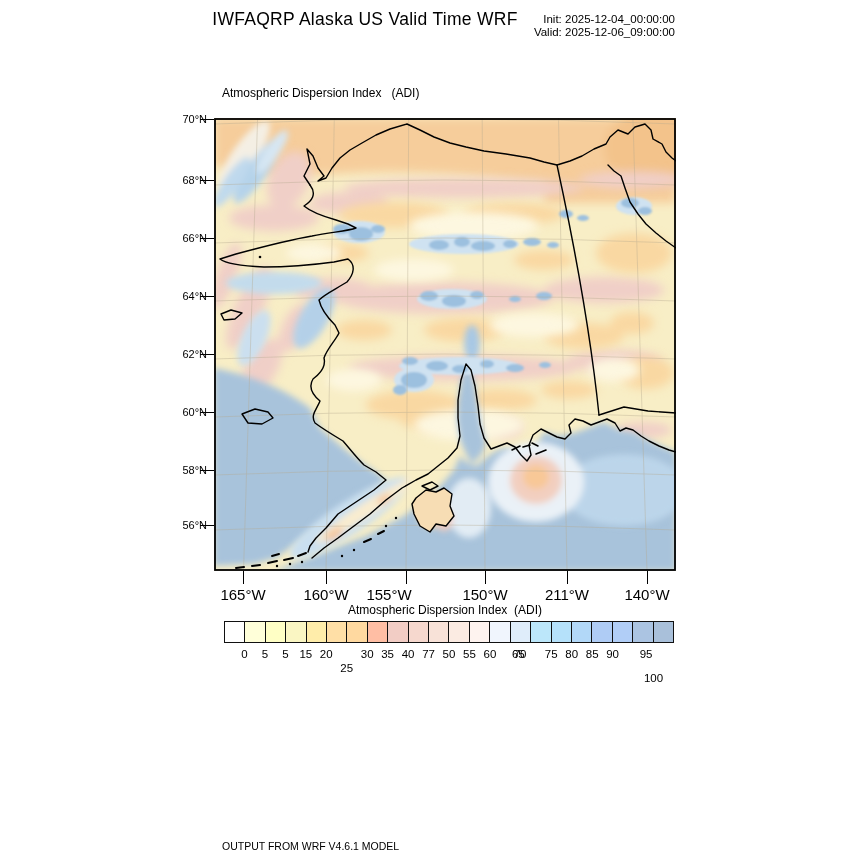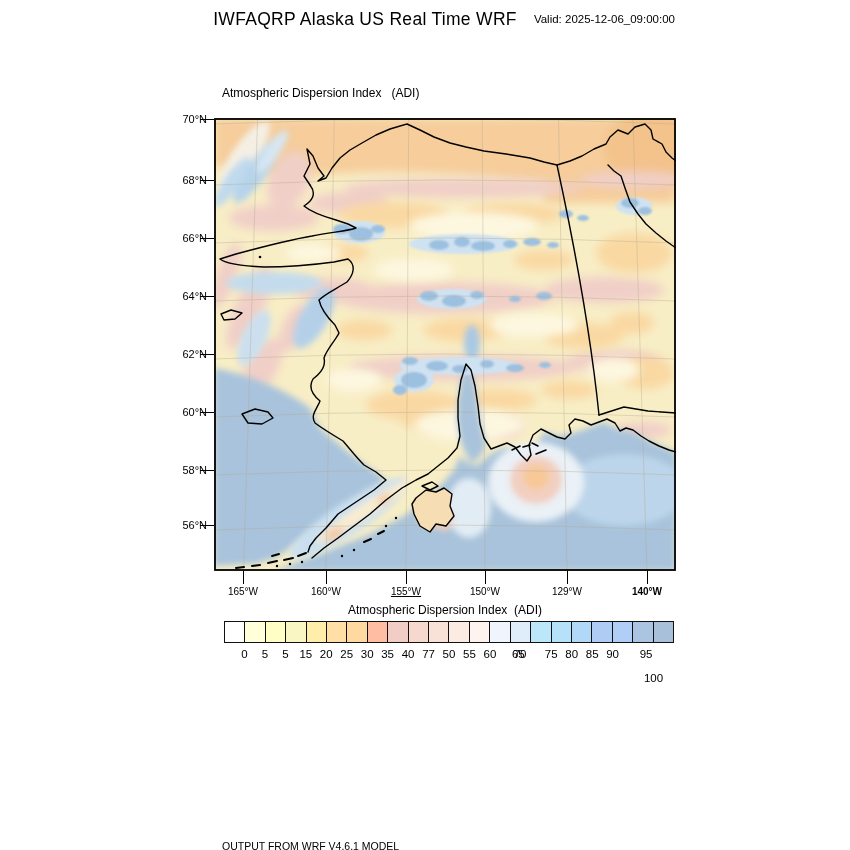--- a/index.html
+++ b/index.html
@@ -7,39 +7,40 @@
           font-family:"Liberation Sans","DejaVu Sans",sans-serif;color:#000;}
   .title{position:absolute;left:190px;top:9px;width:350px;text-align:center;
          font-size:17.5px;letter-spacing:.3px;white-space:nowrap;}
   .stamp{position:absolute;left:450px;top:13px;width:225px;text-align:right;
          font-size:11.5px;line-height:13px;white-space:nowrap;}
   .subtitle{position:absolute;left:222px;top:86px;font-size:12px;white-space:pre;}
   .map-frame{position:absolute;left:214px;top:118px;width:462px;height:453px;}
   .lat-label{position:absolute;width:57px;height:14px;line-height:14px;text-align:right;
              font-size:11px;left:150px;}
   .lat-tick{position:absolute;left:200px;width:14px;height:1px;background:#000;}
-  .lon-label{position:absolute;width:60px;text-align:center;font-size:10px;top:586px;}
+  .lon-label{position:absolute;width:60px;text-align:center;font-size:15px;top:586px;}
   .lon-tick{position:absolute;top:571px;width:1px;height:13px;background:#000;}
   .cb-label{position:absolute;left:295px;top:603px;width:300px;text-align:center;
             font-size:12px;white-space:pre;}
   .colorbar{position:absolute;left:224px;top:621px;width:450px;height:22px;display:flex;
             border:1px solid #111;box-sizing:border-box;}
   .cb-cell{flex:1 1 auto;height:100%;}
   .cb-cell + .cb-cell{border-left:1px solid #111;}
   .cb-num{position:absolute;top:648px;width:30px;text-align:center;font-size:11.5px;}
   .footer{position:absolute;left:222px;top:811px;font-size:10.5px;line-height:14px;white-space:pre;}
 </style>
 </head>
 <body>
 
 <div class="canvas">
 
-  <div class="title">IWFAQRP Alaska US Real Time WRF</div>
+  <div class="title">IWFAQRP Alaska US Valid Time WRF</div>
 
   <div class="stamp">
+    <div>Init: 2025-12-04_00:00:00</div>
     <div>Valid: 2025-12-06_09:00:00</div>
   </div>
 
   <div class="subtitle">Atmospheric Dispersion Index   (ADI)</div>
 
   <div class="map-frame">
     <svg width="462" height="453" viewBox="0 0 462 453">
       <defs>
         <filter id="b5" x="-40%" y="-40%" width="180%" height="180%">
             <feGaussianBlur stdDeviation="5"></feGaussianBlur>
@@ -245,27 +246,27 @@
       <div class="lat-label" style="top: 463px;">58°N</div>
       <div class="lat-tick" style="top: 470px;"></div>
       <div class="lat-label" style="top: 518px;">56°N</div>
       <div class="lat-tick" style="top: 525px;"></div>
     </div>
   <div id="lonlabels">
       <div class="lon-label" style="left: 213px;">165°W</div>
       <div class="lon-tick" style="left: 243px;"></div>
       <div class="lon-label" style="left: 296px;">160°W</div>
       <div class="lon-tick" style="left: 326px;"></div>
-      <div class="lon-label" style="left: 376px; text-decoration: underline;">155°W</div>
+      <div class="lon-label" style="left: 359px;">155°W</div>
       <div class="lon-tick" style="left: 406px;"></div>
       <div class="lon-label" style="left: 455px;">150°W</div>
       <div class="lon-tick" style="left: 485px;"></div>
-      <div class="lon-label" style="left: 537px;">129°W</div>
+      <div class="lon-label" style="left: 537px;">211°W</div>
       <div class="lon-tick" style="left: 567px;"></div>
-      <div class="lon-label" style="left: 617px; font-weight: bold;">140°W</div>
+      <div class="lon-label" style="left: 617px;">140°W</div>
       <div class="lon-tick" style="left: 647px;"></div>
     </div>
 
   <div class="cb-label">Atmospheric Dispersion Index  (ADI)</div>
   <div class="colorbar" id="colorbar">
       <div class="cb-cell" style="background: rgb(255, 255, 255);"></div>
       <div class="cb-cell" style="background: rgb(255, 255, 217);"></div>
       <div class="cb-cell" style="background: rgb(255, 255, 197);"></div>
       <div class="cb-cell" style="background: rgb(250, 246, 195);"></div>
       <div class="cb-cell" style="background: rgb(255, 237, 170);"></div>
@@ -286,21 +287,21 @@
       <div class="cb-cell" style="background: rgb(177, 206, 247);"></div>
       <div class="cb-cell" style="background: rgb(171, 196, 226);"></div>
       <div class="cb-cell" style="background: rgb(169, 192, 218);"></div>
     </div>
   <div id="cbticks">
       <div class="cb-num" style="left: 229.455px;">0</div>
       <div class="cb-num" style="left: 249.909px;">5</div>
       <div class="cb-num" style="left: 270.364px;">5</div>
       <div class="cb-num" style="left: 290.818px;">15</div>
       <div class="cb-num" style="left: 311.273px;">20</div>
-      <div class="cb-num" style="left: 331.727px;">25</div>
+      <div class="cb-num" style="left: 331.727px; margin-top: 14px;">25</div>
       <div class="cb-num" style="left: 352.182px;">30</div>
       <div class="cb-num" style="left: 372.636px;">35</div>
       <div class="cb-num" style="left: 393.091px;">40</div>
       <div class="cb-num" style="left: 413.545px;">77</div>
       <div class="cb-num" style="left: 434px;">50</div>
       <div class="cb-num" style="left: 454.455px;">55</div>
       <div class="cb-num" style="left: 474.909px;">60</div>
       <div class="cb-num" style="left: 495.364px; margin-left: 8px;">65</div>
       <div class="cb-num" style="left: 505px;">70</div>
       <div class="cb-num" style="left: 536.273px;">75</div>

